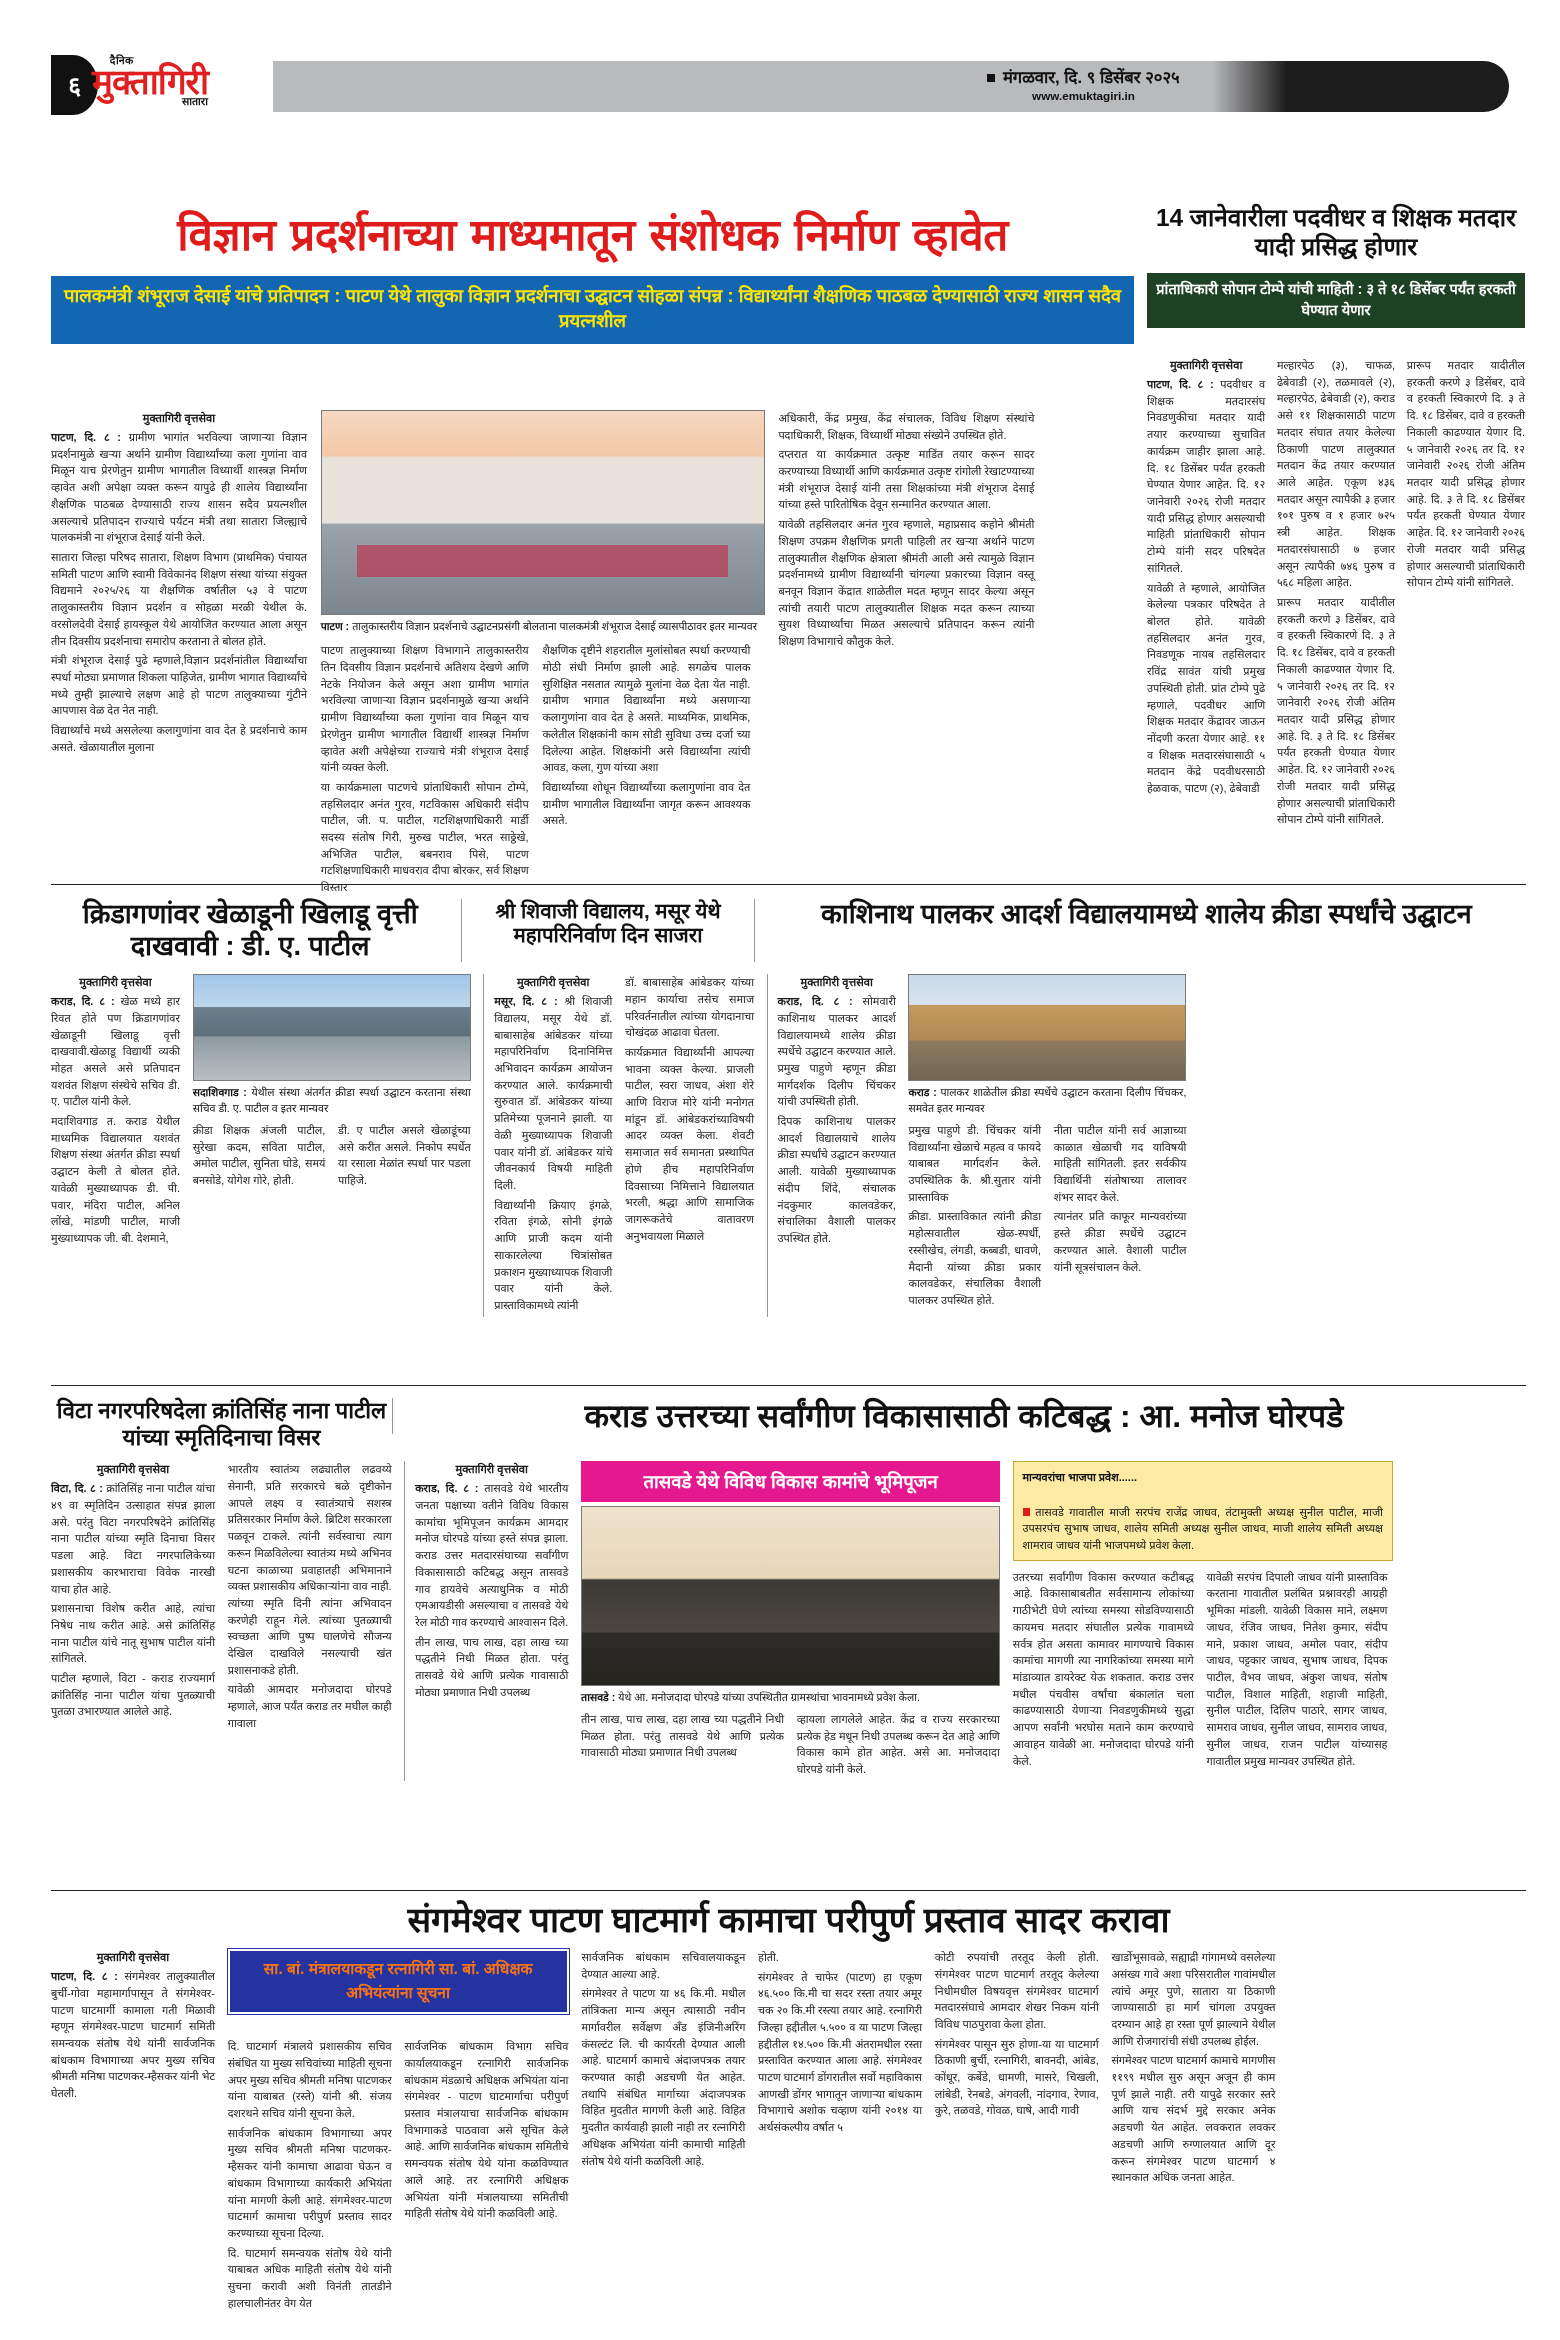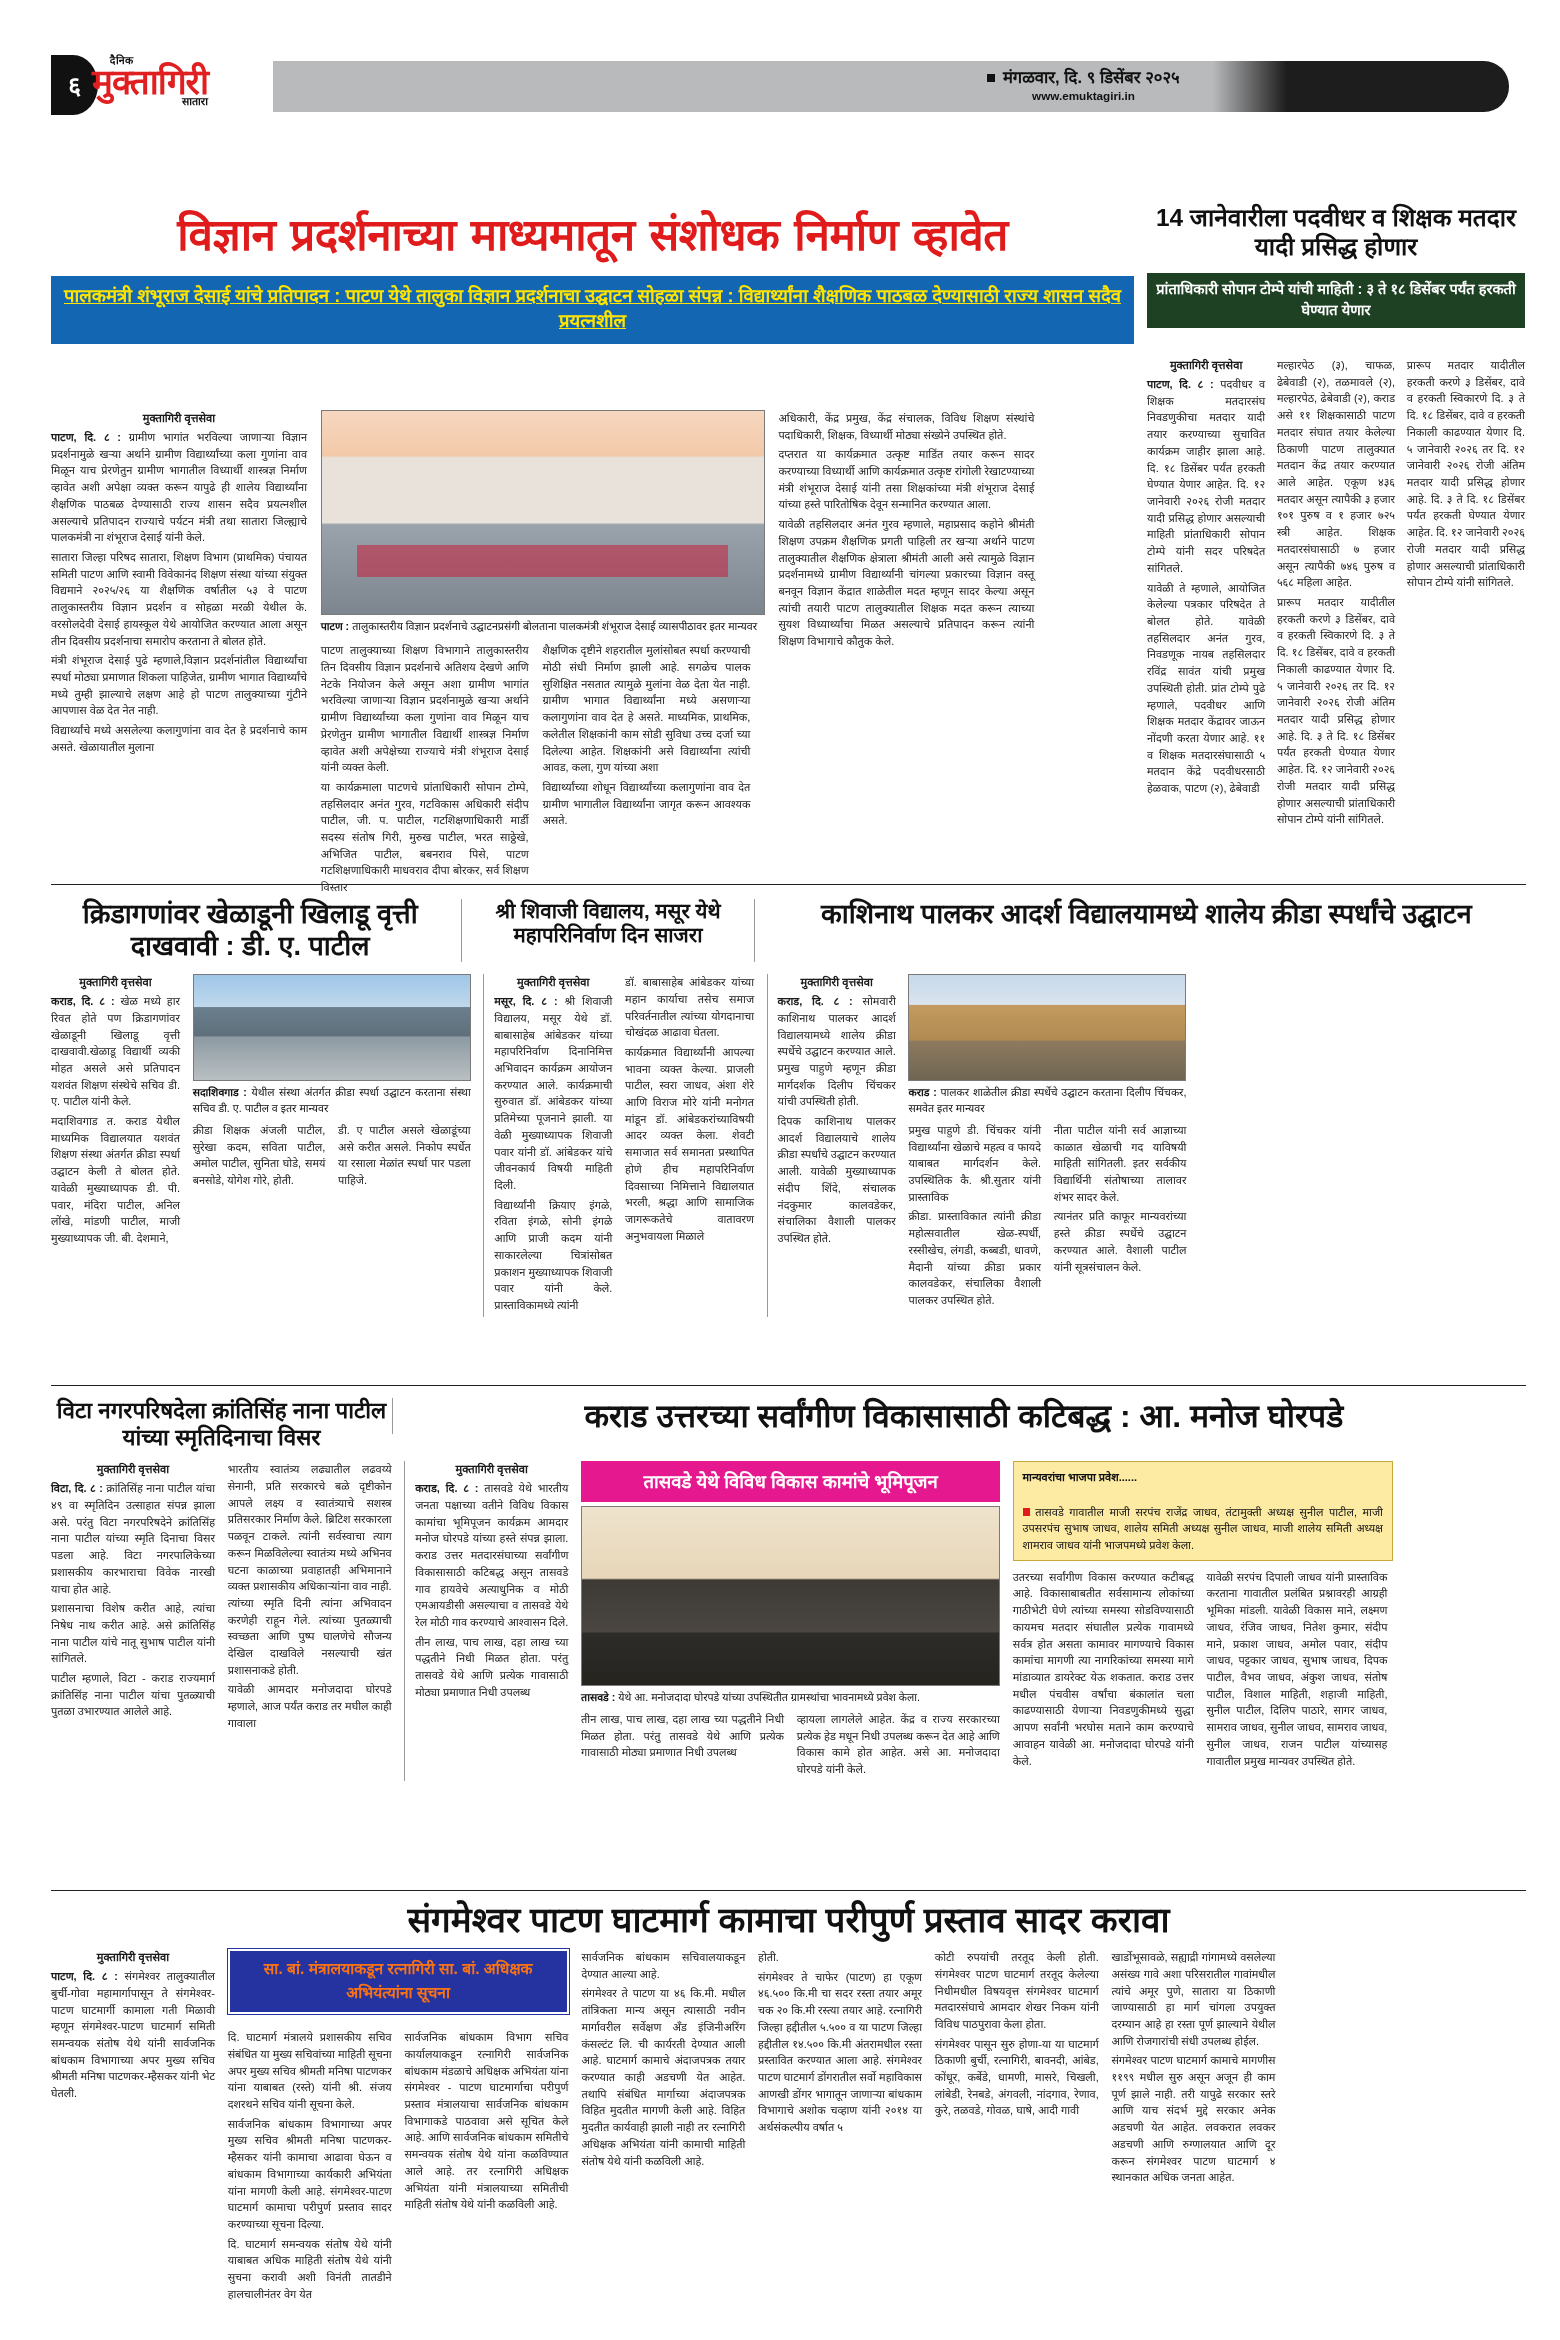--- a/index.html
+++ b/index.html
@@ -42,21 +42,21 @@
   
   .main-head-zone { position: absolute; left: 51px; top: 164px; width: 1083px; }
   .main-headline {
     color: #e01b1b; font-size: 44px; font-weight: bold; text-align: center;
     letter-spacing: -0.5px; line-height: 1.08; white-space: nowrap;
     font-family: "DejaVu Sans", sans-serif;
   }
   .blue-sub {
     margin-top: 17.6px; background: #1266b2; color: #ffe400;
     padding: 7.8px 9.8px 9.8px 9.8px; text-align: center; font-weight: bold;
-    font-size: 18.5px; line-height: 1.35; text-decoration: underline;
+    font-size: 18.5px; line-height: 1.35;
   }
 
   
   .right-head { position: absolute; left: 1147px; top: 156px; width: 378px; }
   .right-headline { font-size: 24.4px; font-weight: bold; text-align: center; line-height: 1.2; color: #111; }
   .green-box {
     margin-top: 11.7px; background: #1e4023; color: #fff; text-align: center;
     font-size: 14.6px; font-weight: bold; padding: 5.9px 5.9px 7.8px; line-height: 1.4;
   }
 
@@ -339,21 +339,21 @@
   <div class="band4">
     <div class="rule"></div>
     <div class="band4-head">संगमेश्वर पाटण घाटमार्ग कामाचा परीपुर्ण प्रस्ताव सादर करावा</div>
     <div class="band4-body">
       <div class="c col">
         <div class="byline">मुक्तागिरी वृत्तसेवा</div>
         <p><span class="dateline">पाटण, दि. ८ :</span> <span>संगमेश्वर तालुक्यातील बुर्ची-गोवा महामार्गापासून ते संगमेश्वर-पाटण घाटमार्गी कामाला गती मिळावी म्हणून संगमेश्वर-पाटण घाटमार्ग समिती समन्वयक संतोष येथे यांनी सार्वजनिक बांधकाम विभागाच्या अपर मुख्य सचिव श्रीमती मनिषा पाटणकर-म्हैसकर यांनी भेट घेतली.</span></p>
       </div>
       <div class="c col" style="width:341px">
         <div class="blue-box2">सा. बां. मंत्रालयाकडून रत्नागिरी सा. बां. अधिक्षक अभियंत्यांना सूचना</div>
-        <div style="display:flex; gap:12.7px; margin-top:15px;">
+        <div style="display:flex; gap:12.7px; margin-top:24px;">
           <div style="width:164px">
             <p>दि. घाटमार्ग मंत्रालये प्रशासकीय सचिव संबंधित या मुख्य सचिवांच्या माहिती सूचना अपर मुख्य सचिव श्रीमती मनिषा पाटणकर यांना याबाबत (रस्ते) यांनी श्री. संजय दशरथने सचिव यांनी सूचना केले.</p>
             <p>सार्वजनिक बांधकाम विभागाच्या अपर मुख्य सचिव श्रीमती मनिषा पाटणकर-म्हैसकर यांनी कामाचा आढावा घेऊन व बांधकाम विभागाच्या कार्यकारी अभियंता यांना मागणी केली आहे. संगमेश्वर-पाटण घाटमार्ग कामाचा परीपुर्ण प्रस्ताव सादर करण्याच्या सूचना दिल्या.</p>
             <p>दि. घाटमार्ग समन्वयक संतोष येथे यांनी याबाबत अधिक माहिती संतोष येथे यांनी सुचना करावी अशी विनंती तातडीने हालचालीनंतर वेग येत</p>
           </div>
           <div style="width:164px">
             <p>सार्वजनिक बांधकाम विभाग सचिव कार्यालयाकडून रत्नागिरी सार्वजनिक बांधकाम मंडळाचे अधिक्षक अभियंता यांना संगमेश्वर - पाटण घाटमार्गाचा परीपुर्ण प्रस्ताव मंत्रालयाचा सार्वजनिक बांधकाम विभागाकडे पाठवावा असे सूचित केले आहे. आणि सार्वजनिक बांधकाम समितीचे समन्वयक संतोष येथे यांना कळविण्यात आले आहे. तर रत्नागिरी अधिक्षक अभियंता यांनी मंत्रालयाच्या समितीची माहिती संतोष येथे यांनी कळविली आहे.</p>
           </div>
         </div>
       </div>

